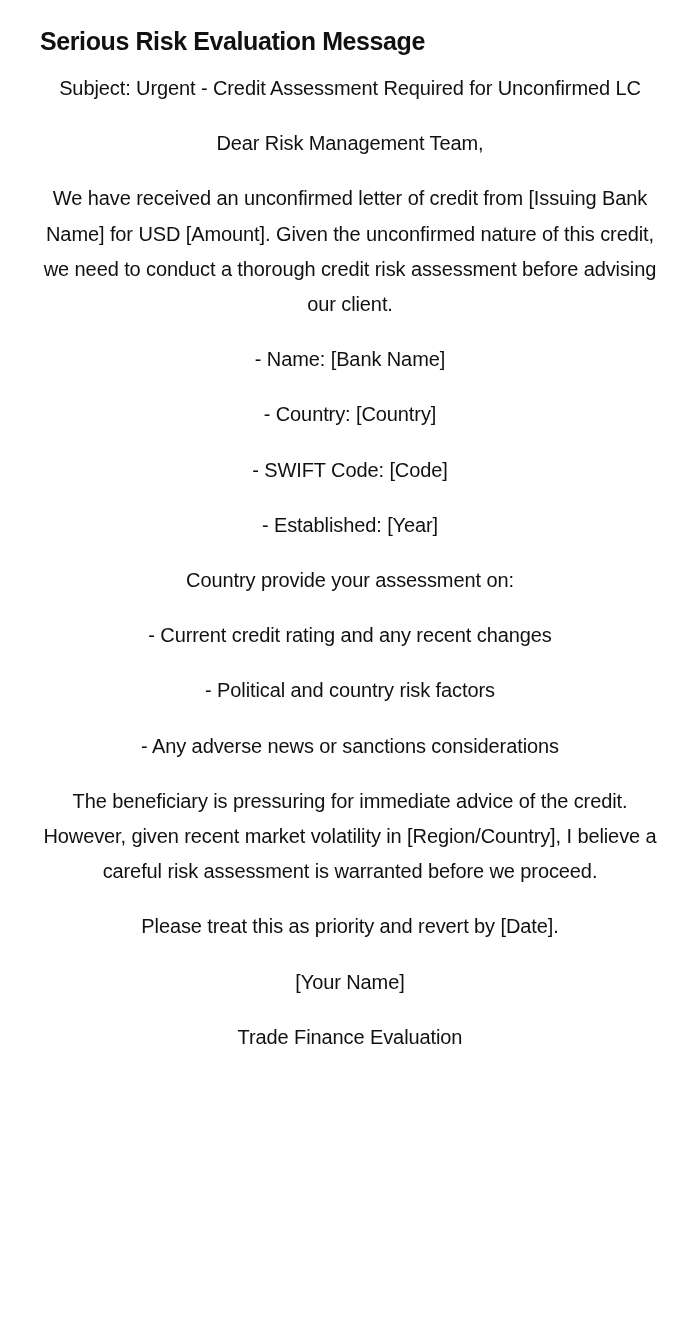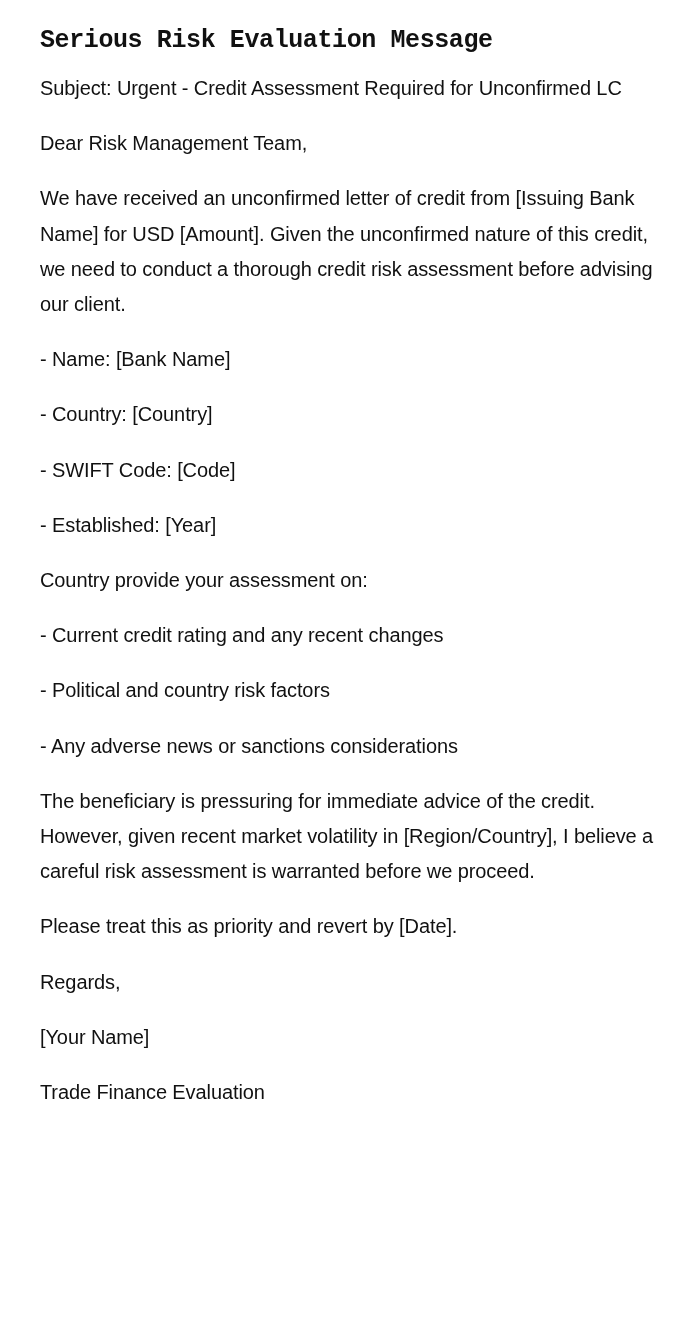--- a/index.html
+++ b/index.html
@@ -14,43 +14,42 @@
       padding: 22px 40px 0 40px;
       box-sizing: border-box;
       width: 700px;
     }
     .title {
       font-size: 25px;
       font-weight: bold;
       letter-spacing: -0.4px;
       margin: 0 0 11px 0;
       line-height: 38px;
-      font-family: Liberation Mono, monospace;
     }
     .para {
       font-size: 20px;
       line-height: 35.2px;
       margin: 0 0 20px 0;
       letter-spacing: -0.1px;
+      text-align: center;
     }
   </style>
 </head>
 <body>
 
 <div class="doc">
   <h1 class="title">Serious Risk Evaluation Message</h1>
   <p class="para">Subject: Urgent - Credit Assessment Required for Unconfirmed LC</p>
   <p class="para">Dear Risk Management Team,</p>
   <p class="para">We have received an unconfirmed letter of credit from [Issuing Bank Name] for USD [Amount]. Given the unconfirmed nature of this credit, we need to conduct a thorough credit risk assessment before advising our client.</p>
   <p class="para">- Name: [Bank Name]</p>
   <p class="para">- Country: [Country]</p>
   <p class="para">- SWIFT Code: [Code]</p>
   <p class="para">- Established: [Year]</p>
   <p class="para">Country provide your assessment on:</p>
   <p class="para">- Current credit rating and any recent changes</p>
   <p class="para">- Political and country risk factors</p>
   <p class="para">- Any adverse news or sanctions considerations</p>
   <p class="para">The beneficiary is pressuring for immediate advice of the credit. However, given recent market volatility in [Region/Country], I believe a careful risk assessment is warranted before we proceed.</p>
   <p class="para">Please treat this as priority and revert by [Date].</p>
-  <p class="para">Regards,</p>
   <p class="para">[Your Name]</p>
   <p class="para">Trade Finance Evaluation</p>
 </div>
 
 </body></html>

